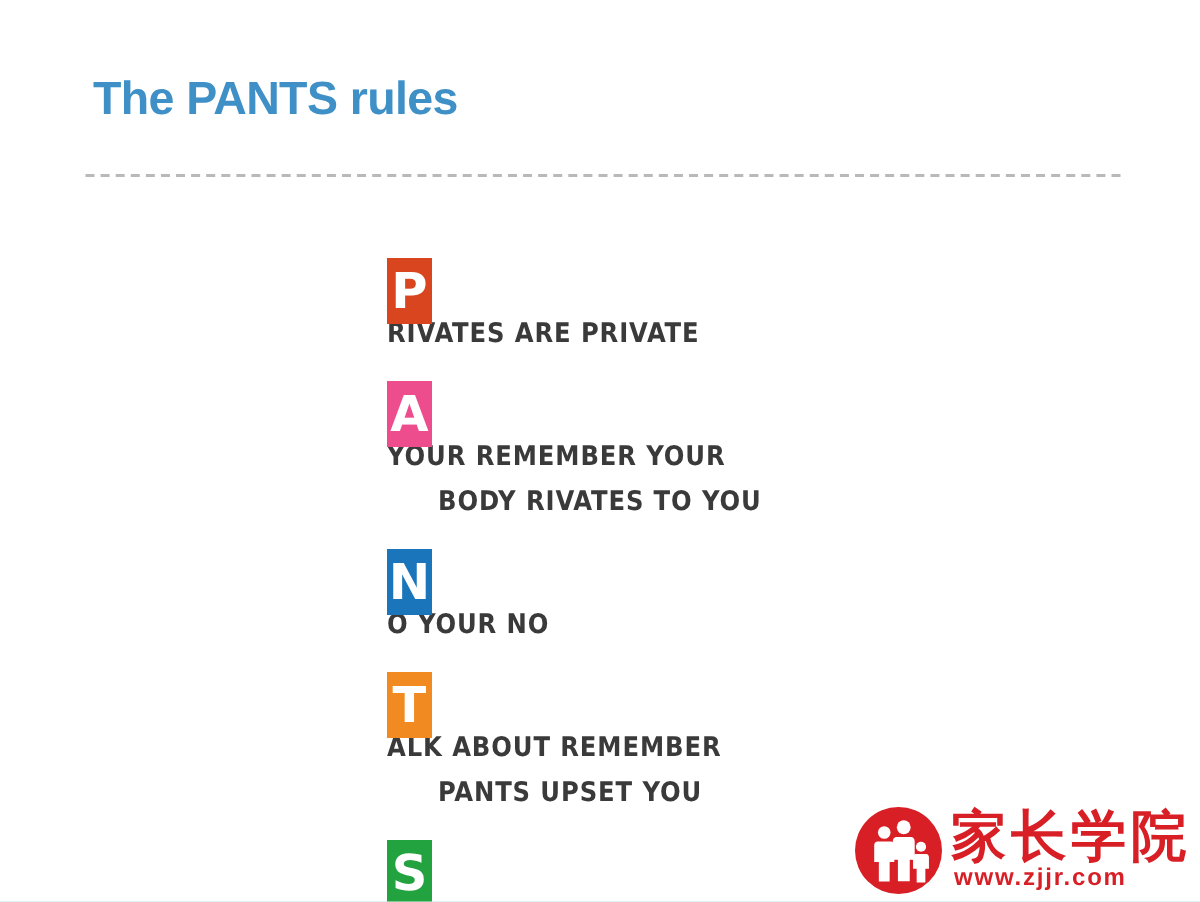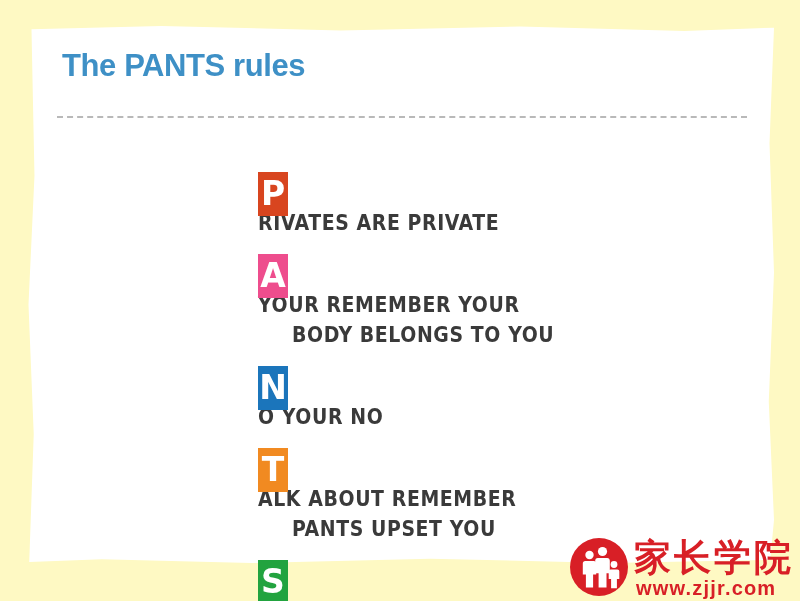--- a/index.html
+++ b/index.html
@@ -83,21 +83,21 @@
     font-weight: bold;
     font-size: 33px;
     line-height: 44px;
     text-align: center;
   }
   .rule-body {
     padding-left: 36px;
     color: #3a3a3a;
     font-family: "DejaVu Sans", sans-serif;
     font-weight: bold;
-    font-size: 21px;
+    font-size: 18px;
     line-height: 30px;
     letter-spacing: 0.6px;
     font-stretch: condensed;
   }
   .rule-line-1 {
     display: block;
     padding-top: 6px;
   }
   .rule-line-2 {
     display: block;
@@ -132,30 +132,30 @@
     color: #d81f26;
     letter-spacing: 3px;
     white-space: nowrap;
   }
   #logo-url {
     position: absolute;
     left: 66px;
     top: 41px;
     font-family: "Liberation Sans", sans-serif;
     font-weight: bold;
-    font-size: 20px;
+    font-size: 16px;
     letter-spacing: 1.2px;
     color: #d81f26;
     white-space: nowrap;
   }
 </style>
 </head>
 <body>
 
-<div id="slide" style="background: #fef9c3;">
+<div id="slide" style="background: #ffffff;">
 
   <div id="card" style="background: rgb(255, 255, 255);"></div>
 
   <div id="title" style="color: rgb(62, 144, 198);">The PANTS rules</div>
 
   <div id="divider" style="border-top-color: rgb(185, 185, 185);"></div>
 
   <div id="rules">
 
     <div class="rule">
@@ -163,21 +163,21 @@
       <span class="rule-body">
         <span class="rule-line-1">RIVATES ARE PRIVATE</span>
         
       </span>
     </div>
 
     <div class="rule">
       <span class="rule-tile" style="background: rgb(238, 77, 141);">A</span>
       <span class="rule-body">
         <span class="rule-line-1">YOUR REMEMBER YOUR</span>
-        <span class="rule-line-2">BODY BELONGS TO YOU</span>
+        <span class="rule-line-2">BODY RIVATES TO YOU</span>
       </span>
     </div>
 
     <div class="rule">
       <span class="rule-tile" style="background: rgb(27, 117, 187);">N</span>
       <span class="rule-body">
         <span class="rule-line-1">O YOUR NO</span>
         
       </span>
     </div>

